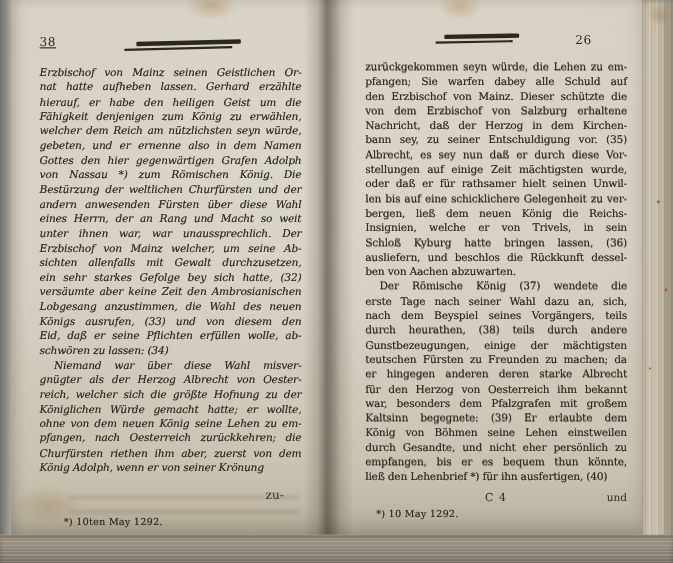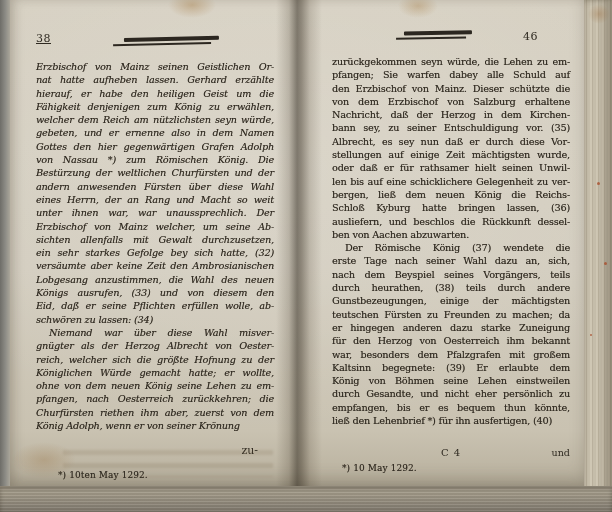--- a/index.html
+++ b/index.html
@@ -136,44 +136,45 @@
 
     <div class="fn fn-l">*) 10ten May 1292.</div>
 
     <div class="smudge sm-l"></div>
   </section>
 
   <div class="gutter"></div>
 
   <section class="page page-r">
     <span class="orn orn-r"></span>
-    <span class="pnum pnum-r">46</span>
+    <span class="pnum pnum-r">26</span>
 
     <div class="body body-r">
         <div class="tline l-j">zurückgekommen seyn würde, die Lehen zu em-</div>
         <div class="tline l-j">pfangen; Sie warfen dabey alle Schuld auf</div>
         <div class="tline l-j">den Erzbischof von Mainz. Dieser schützte die</div>
         <div class="tline l-j">von dem Erzbischof von Salzburg erhaltene</div>
         <div class="tline l-j">Nachricht, daß der Herzog in dem Kirchen-</div>
         <div class="tline l-j">bann sey, zu seiner Entschuldigung vor. (35)</div>
         <div class="tline l-j">Albrecht, es sey nun daß er durch diese Vor-</div>
         <div class="tline l-j">stellungen auf einige Zeit mächtigsten wurde,</div>
         <div class="tline l-j">oder daß er für rathsamer hielt seinen Unwil-</div>
         <div class="tline l-j">len bis auf eine schicklichere Gelegenheit zu ver-</div>
         <div class="tline l-j">bergen, ließ dem neuen König die Reichs-</div>
+        <div class="tline l-j">Insignien, welche er von Trivels, in sein</div>
         <div class="tline l-j">Schloß Kyburg hatte bringen lassen, (36)</div>
         <div class="tline l-j">ausliefern, und beschlos die Rückkunft dessel-</div>
         <div class="tline l-e">ben von Aachen abzuwarten.</div>
         <div class="tline l-p">Der Römische König (37) wendete die</div>
         <div class="tline l-j">erste Tage nach seiner Wahl dazu an, sich,</div>
         <div class="tline l-j">nach dem Beyspiel seines Vorgängers, teils</div>
         <div class="tline l-j">durch heurathen, (38) teils durch andere</div>
         <div class="tline l-j">Gunstbezeugungen, einige der mächtigsten</div>
         <div class="tline l-j">teutschen Fürsten zu Freunden zu machen; da</div>
-        <div class="tline l-j">er hingegen anderen dazu starke Zuneigung</div>
+        <div class="tline l-j">er hingegen anderen deren starke Albrecht</div>
         <div class="tline l-j">für den Herzog von Oesterreich ihm bekannt</div>
         <div class="tline l-j">war, besonders dem Pfalzgrafen mit großem</div>
         <div class="tline l-j">Kaltsinn begegnete: (39) Er erlaubte dem</div>
         <div class="tline l-j">König von Böhmen seine Lehen einstweilen</div>
         <div class="tline l-j">durch Gesandte, und nicht eher persönlich zu</div>
         <div class="tline l-j">empfangen, bis er es bequem thun könnte,</div>
         <div class="tline l-e">ließ den Lehenbrief *) für ihn ausfertigen, (40)</div>
       </div>
 
     <div class="sigline">

